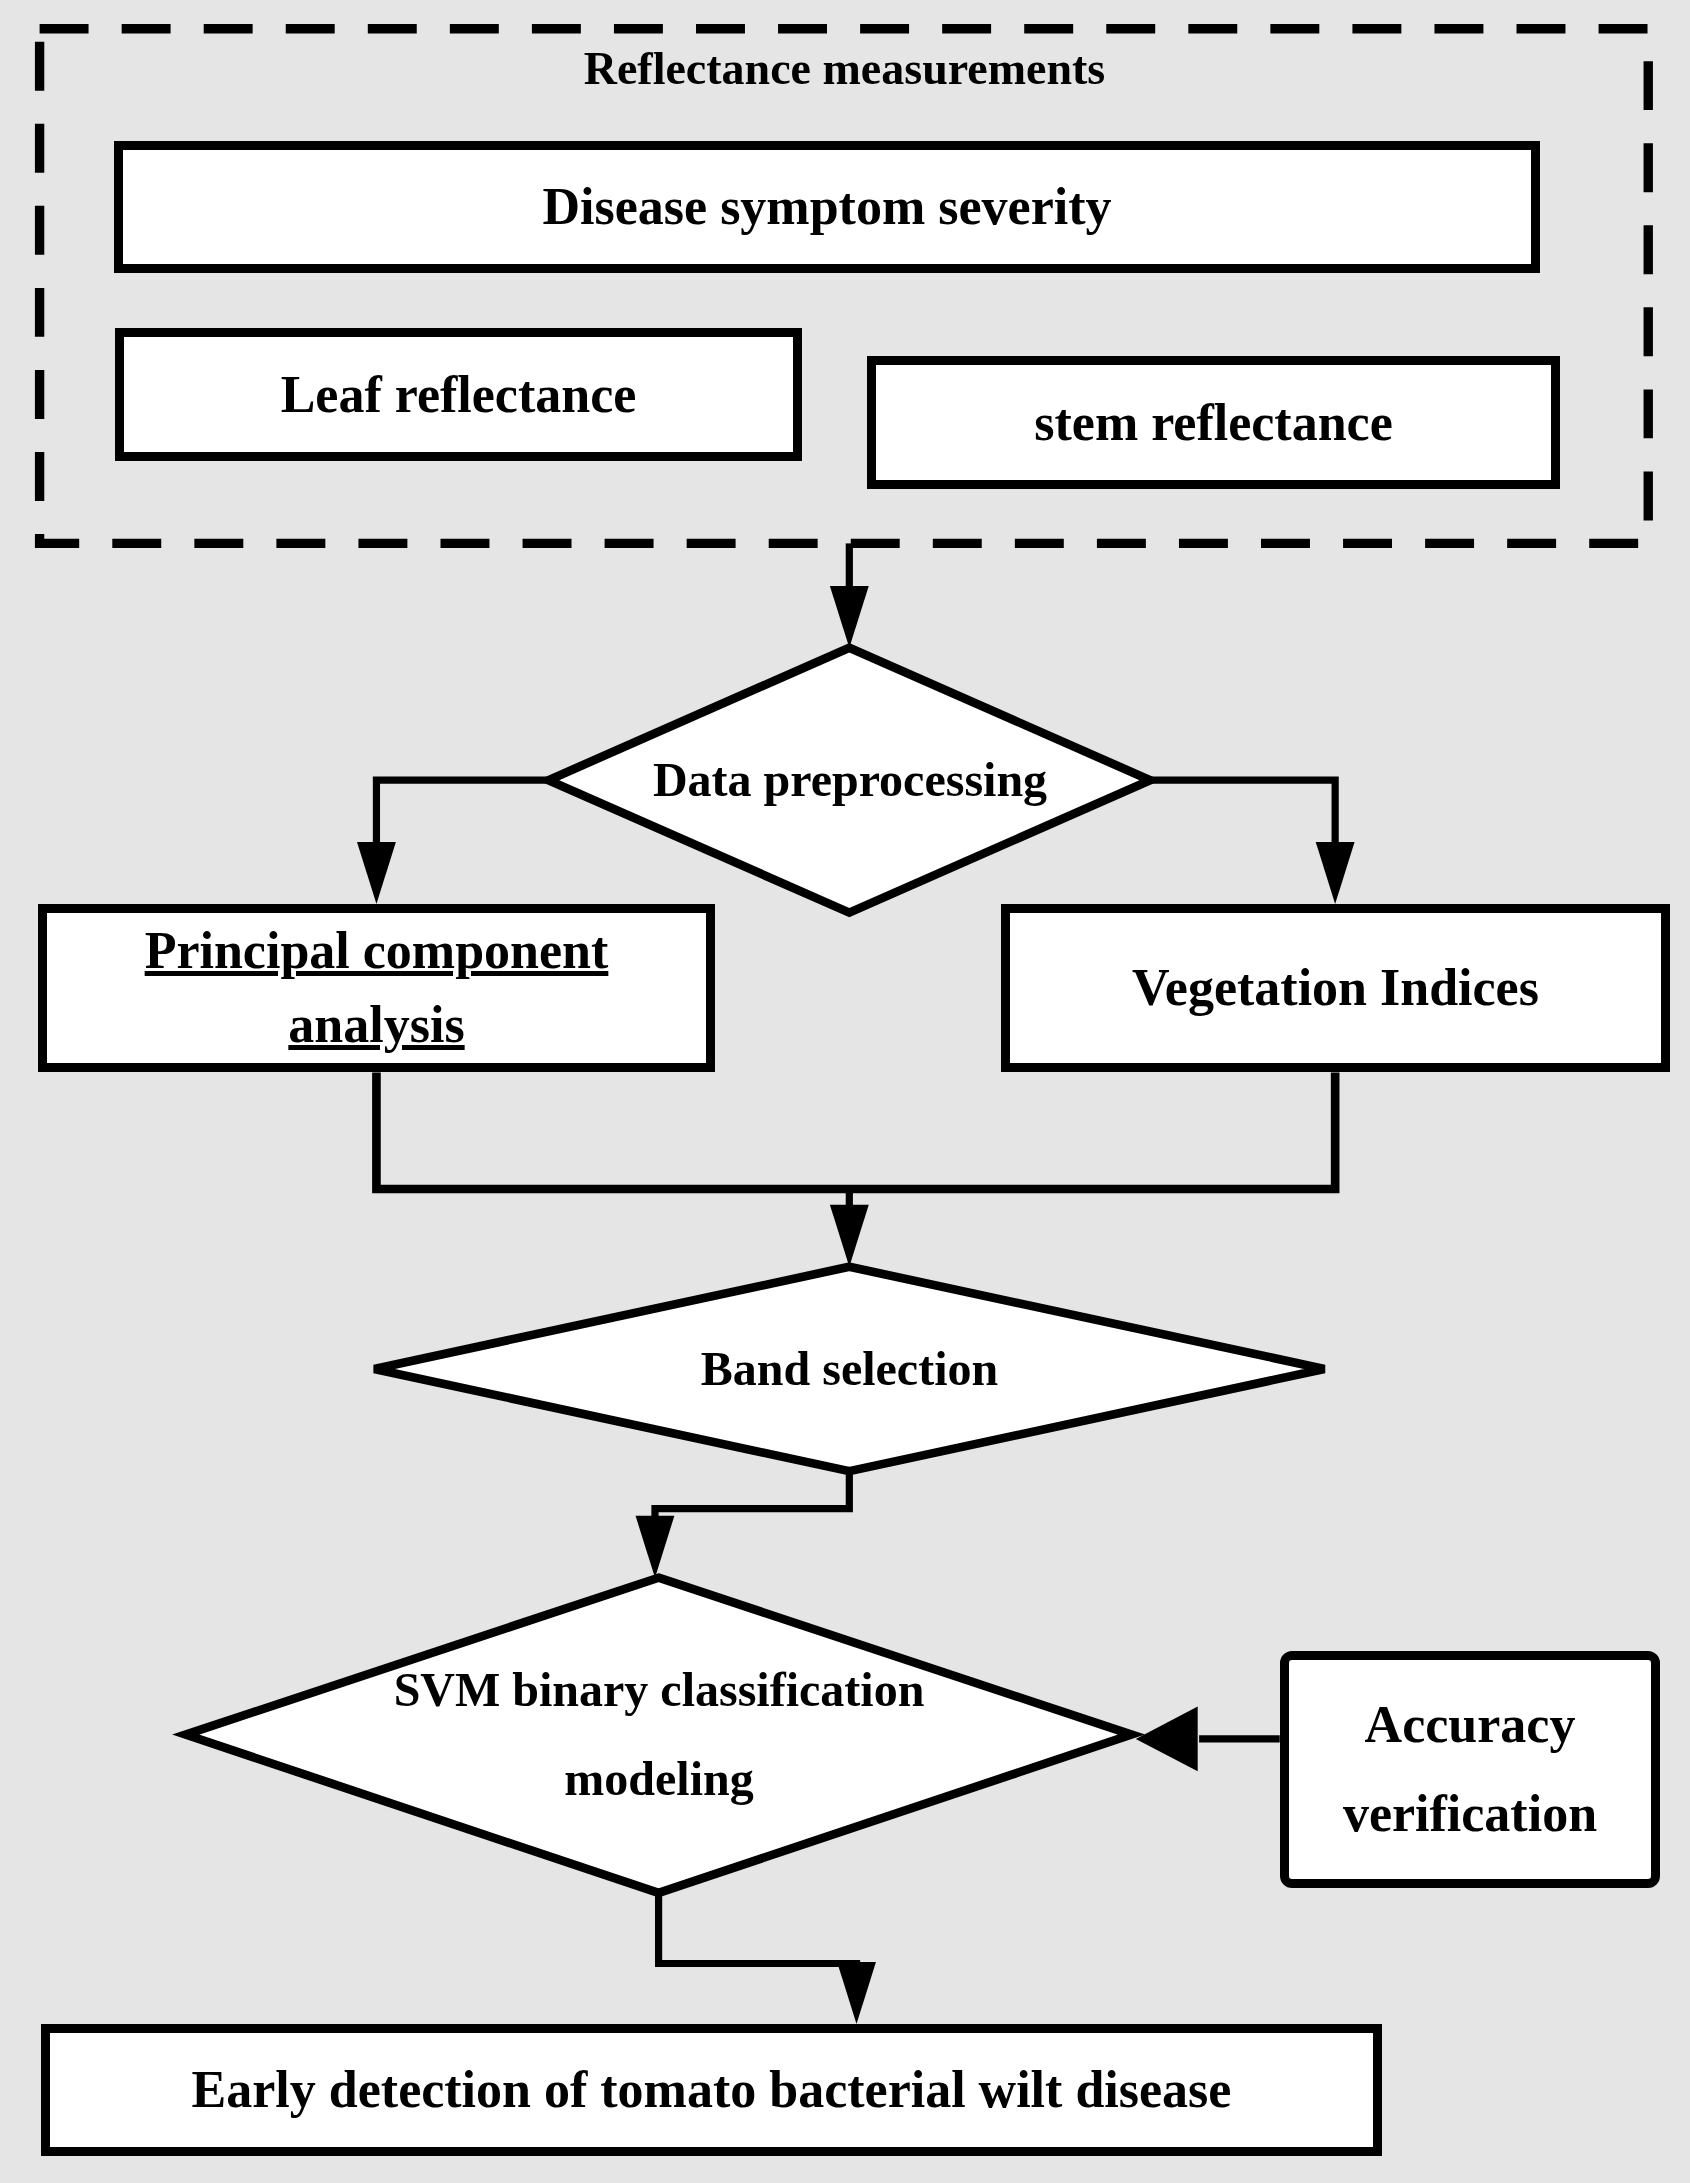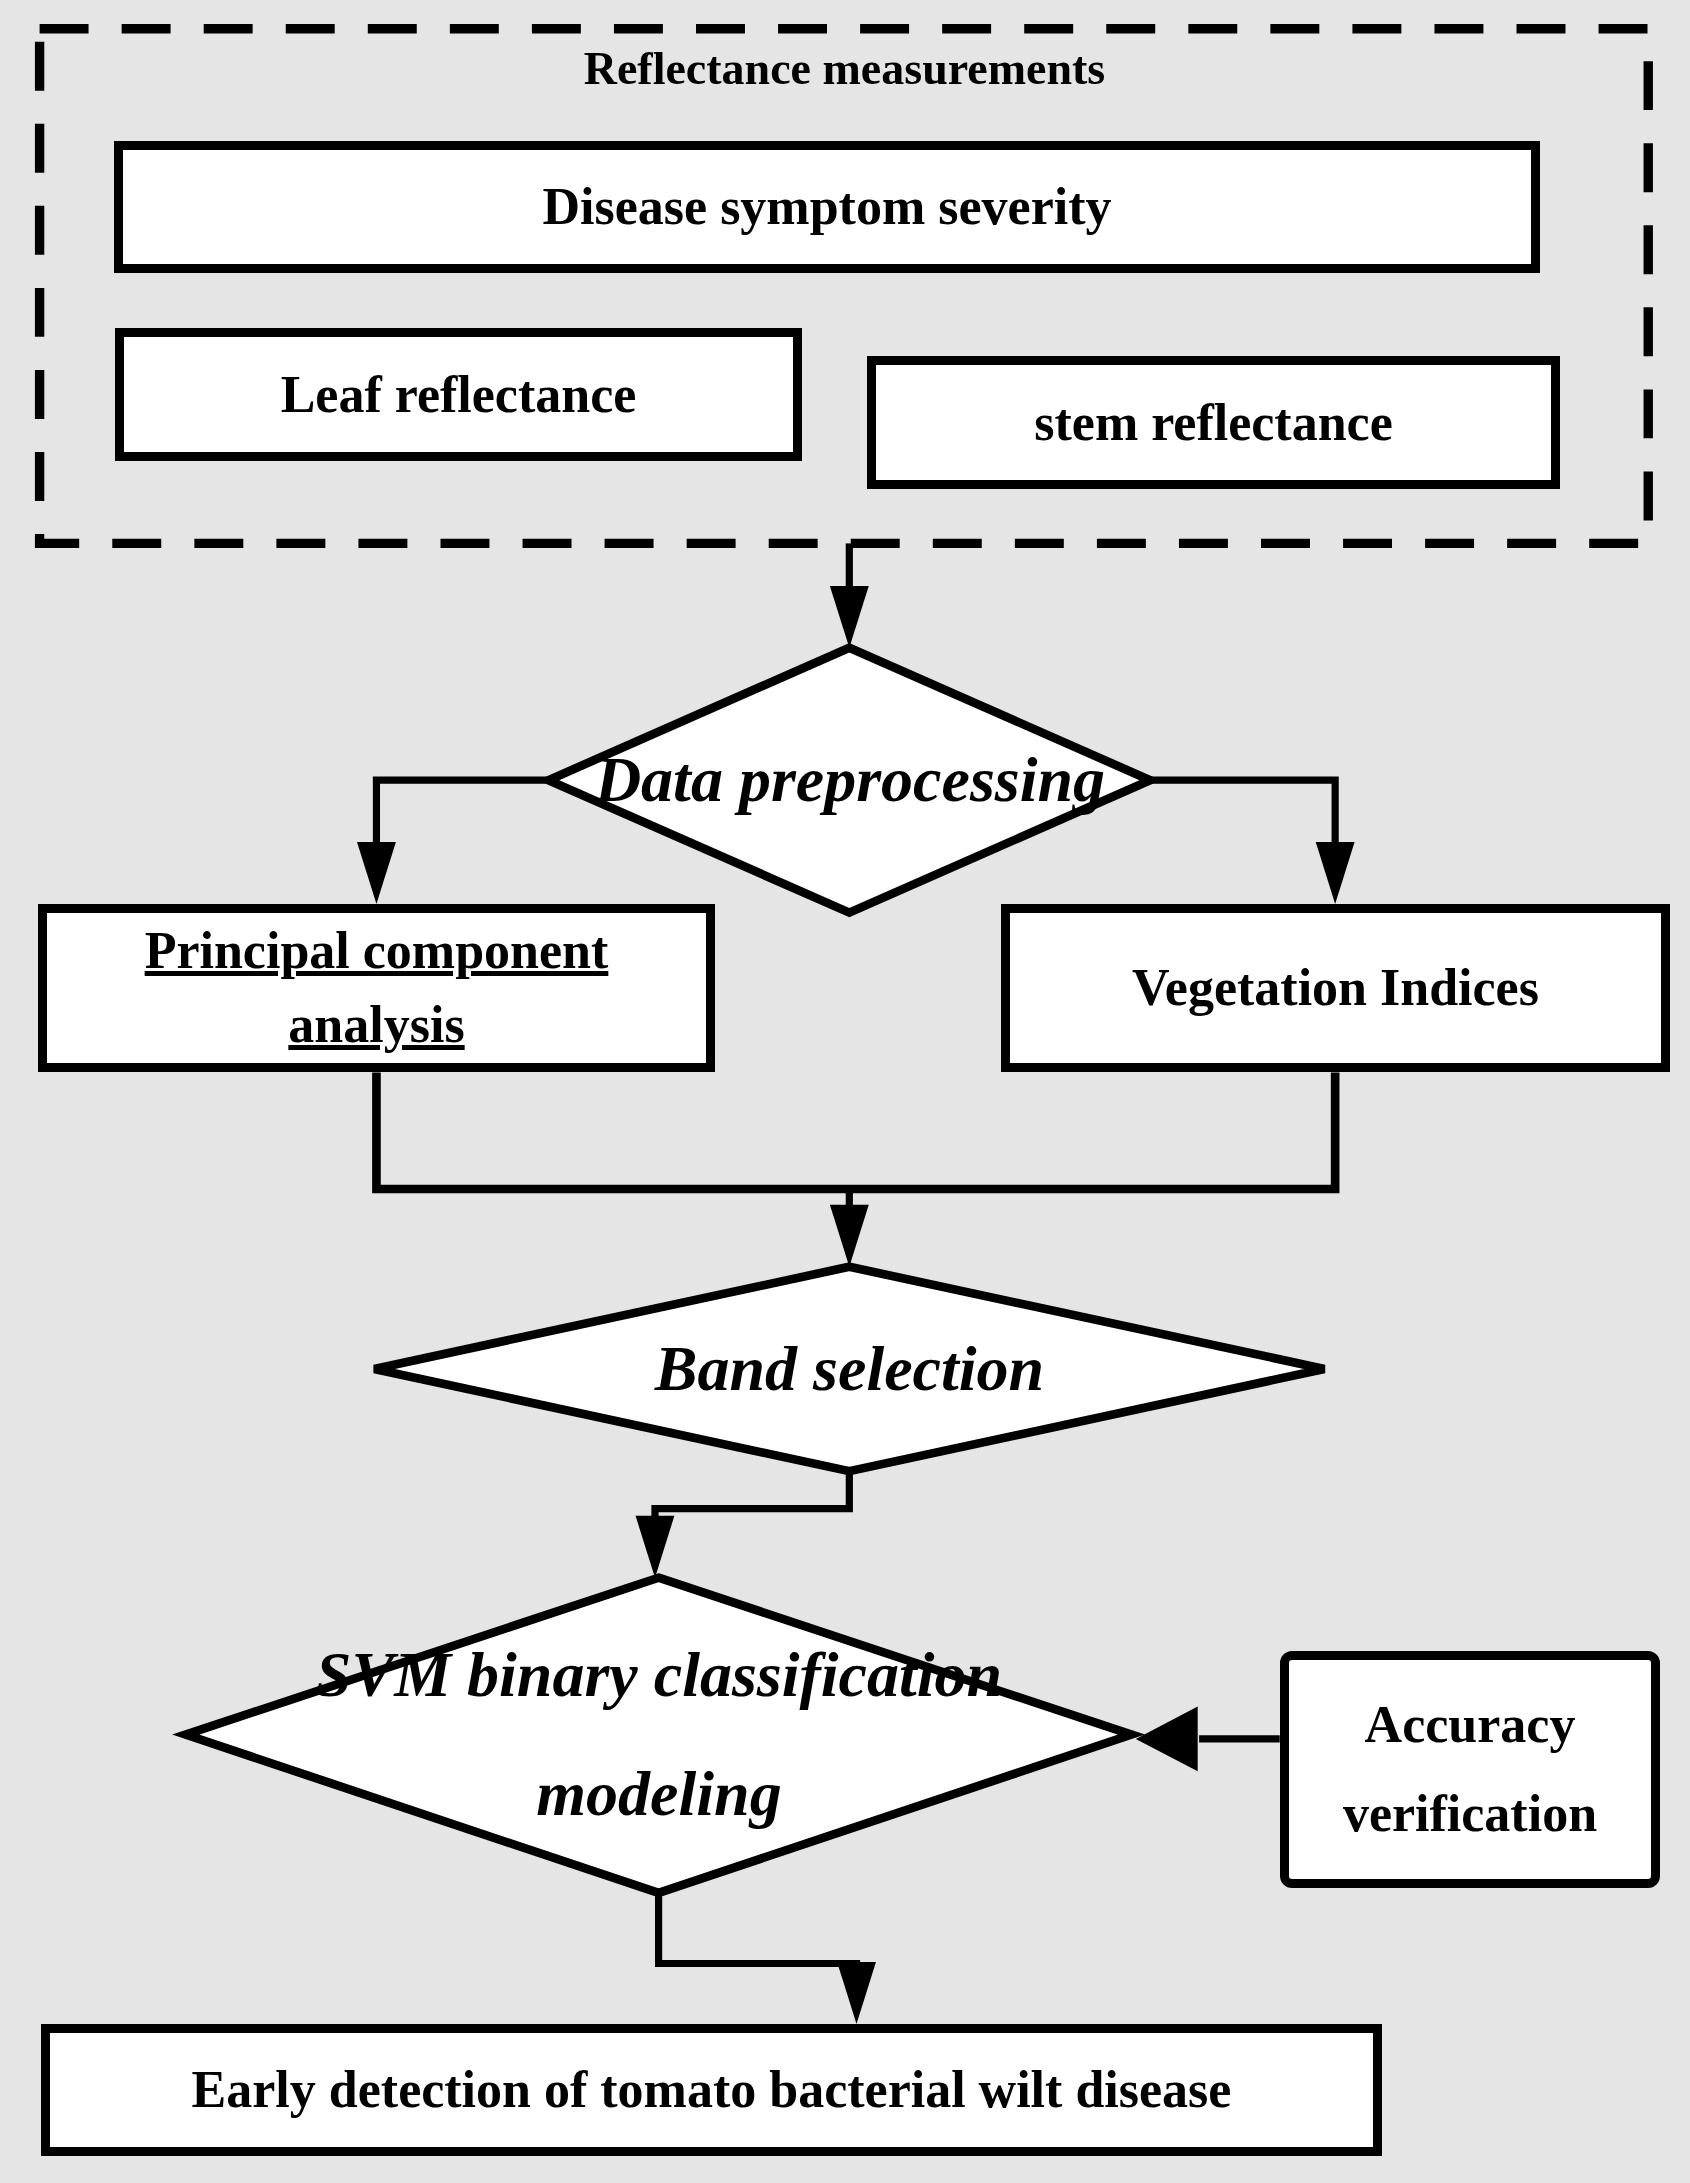--- a/index.html
+++ b/index.html
@@ -31,25 +31,24 @@
     font-weight: bold;
     white-space: pre-line;
     line-height: 1.42;
   }
   .label {
     position: absolute;
     display: flex;
     align-items: center;
     justify-content: center;
     text-align: center;
-    font-size: 64px;
+    font-size: 48px;
     font-weight: bold;
     white-space: pre-line;
     line-height: 1.42;
-    font-style: italic;
   }
   .group-title {
     position: absolute;
     left: 40px;
     top: 42px;
     width: 1609px;
     text-align: center;
     font-size: 46px;
     font-weight: bold;
   }

